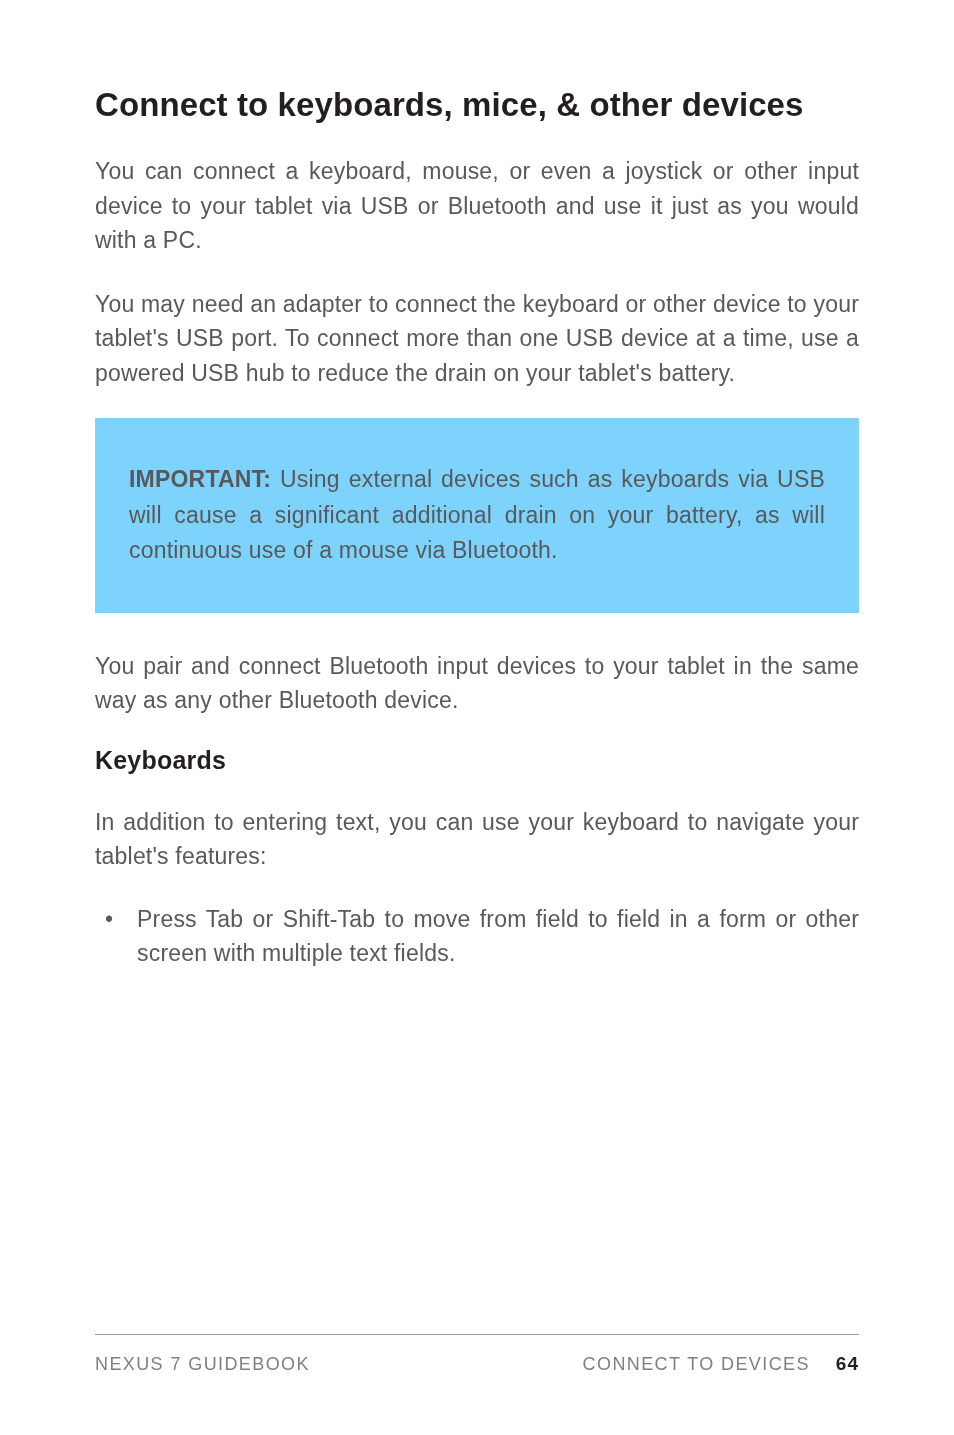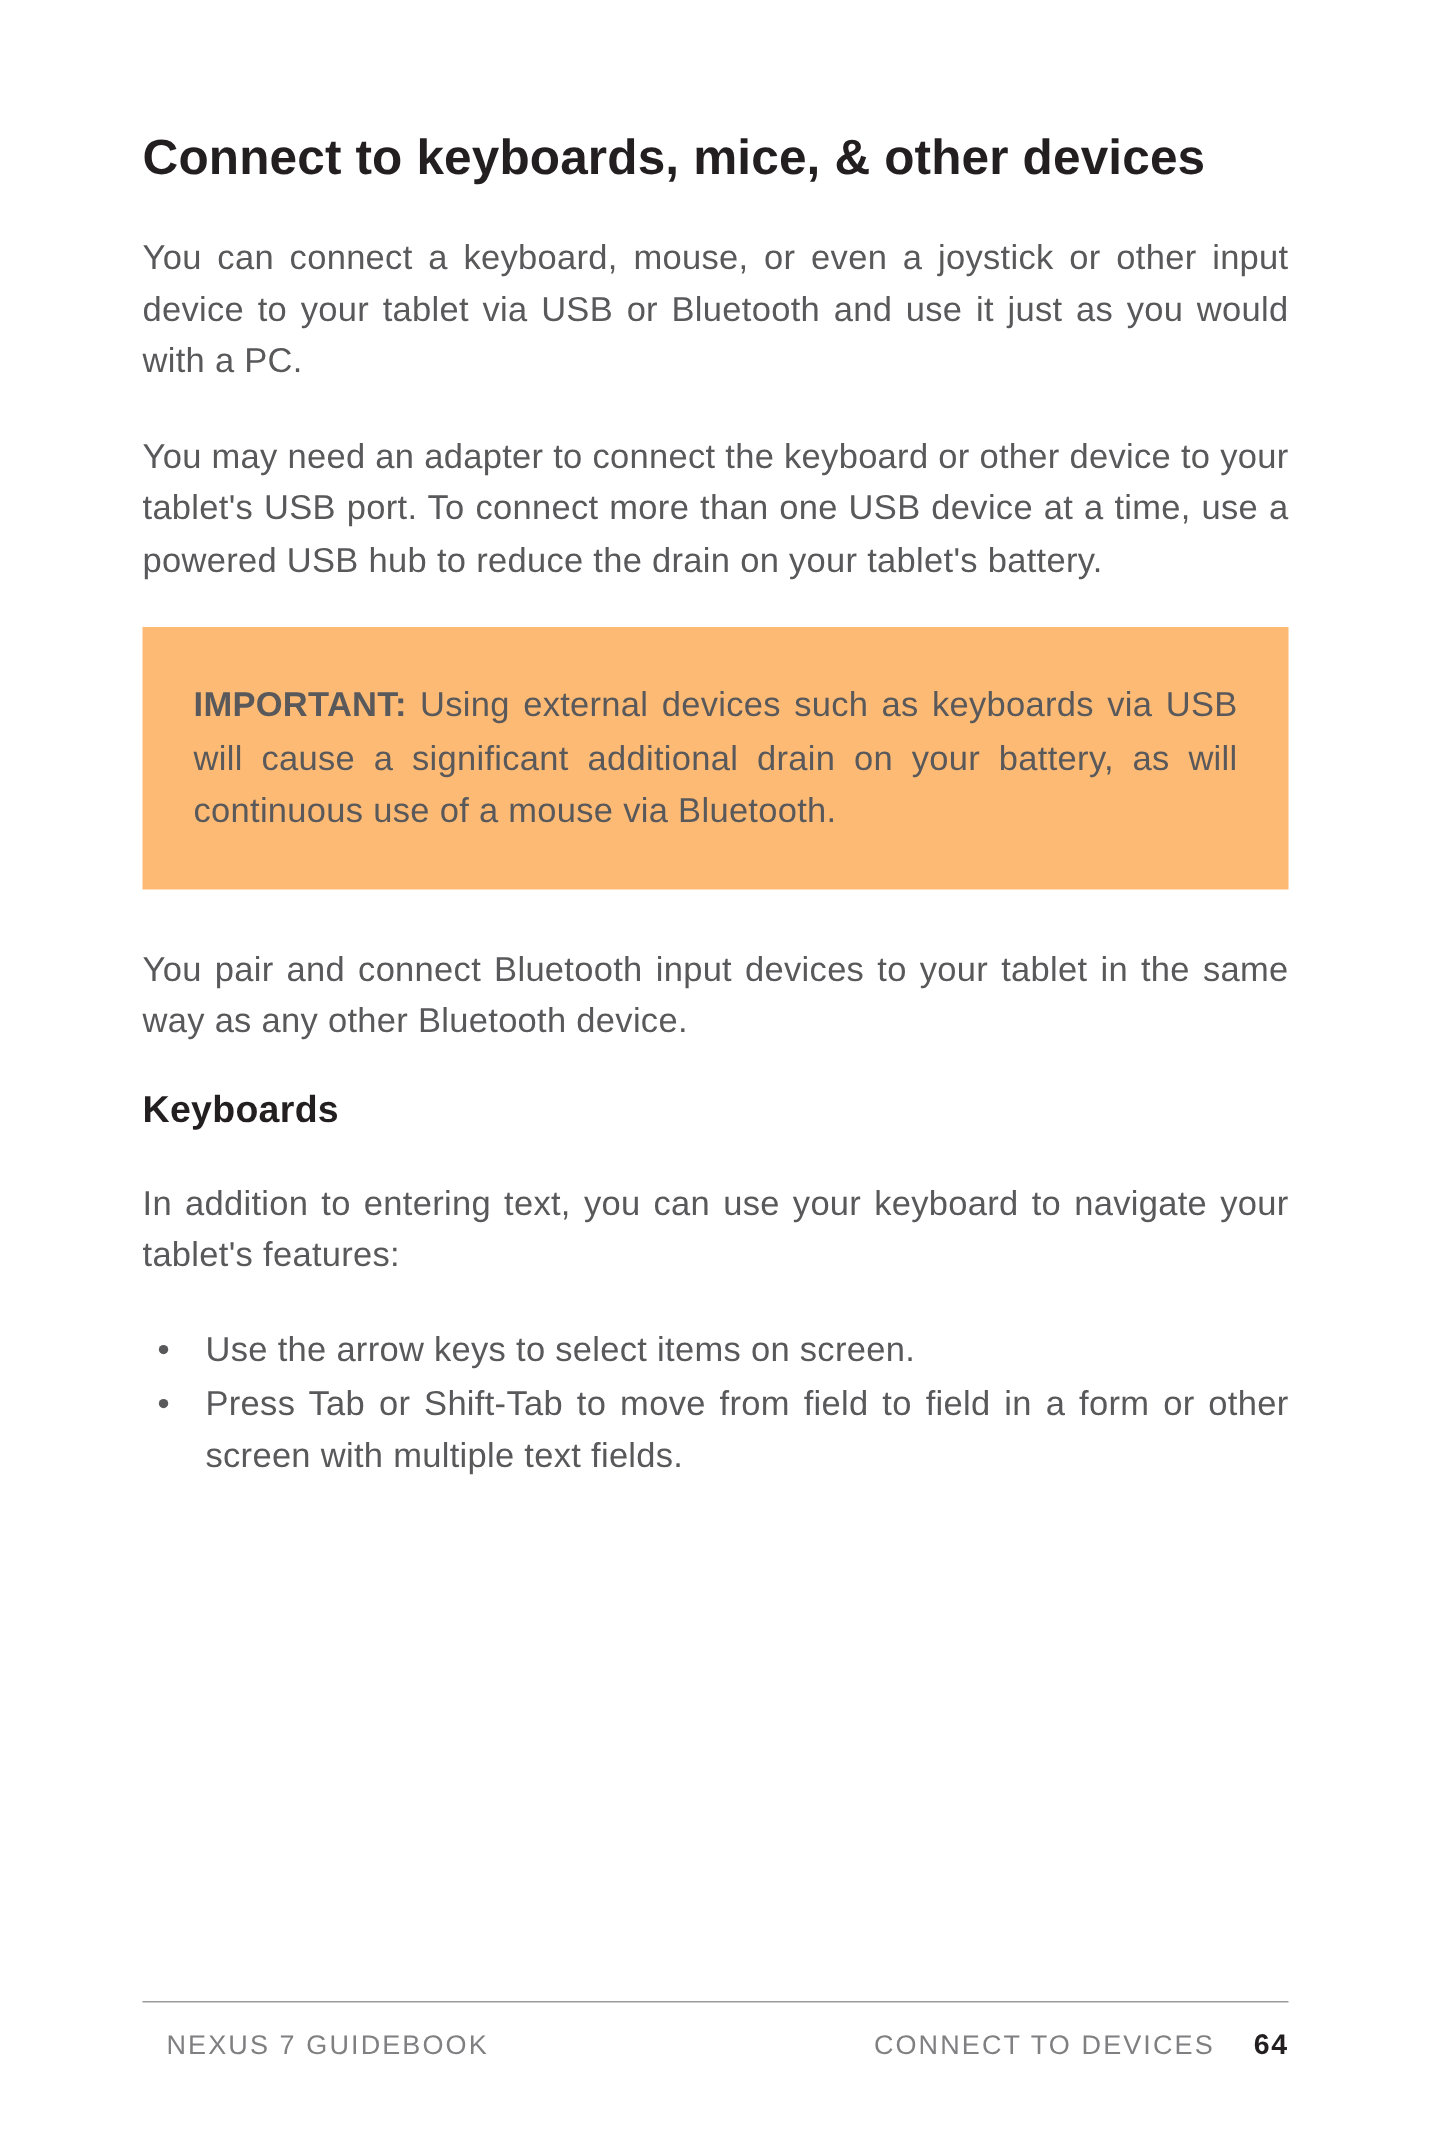--- a/index.html
+++ b/index.html
@@ -23,22 +23,22 @@
   }
   p.body {
     font-size: 23px;
     line-height: 1.5;
     text-align: justify;
     margin-bottom: 28px;
     color: #59595b;
     margin-top: 29px;
   }
   .callout {
-    background: #fdba74;
-    padding: 34px 34px;
+    background: #7dd3fc;
+    padding: 44px 34px;
     margin: 10px 0 36px 0;
   }
   .callout p {
     font-size: 23px;
     line-height: 1.55;
     text-align: justify;
     color: #59595b;
   }
   .callout b {
     font-weight: 700;
@@ -82,21 +82,20 @@
     border-top: 1px solid #9a9a9c;
     margin-bottom: 18px;
   }
   .footer-row {
     display: flex;
     justify-content: space-between;
     align-items: baseline;
     font-size: 18px;
     letter-spacing: 1.4px;
     color: #808083;
-    margin-left: 16px;
   }
   .footer-right {
     display: flex;
     align-items: baseline;
     gap: 26px;
   }
   .page-num {
     font-weight: 700;
     color: #231f20;
     font-size: 19px;
@@ -118,21 +117,20 @@
   </p>
 </div>
 
 <p class="body">You pair and connect Bluetooth input devices to your tablet in the same way as any other Bluetooth device.</p>
 
 <h2>Keyboards</h2>
 
 <p class="body">In addition to entering text, you can use your keyboard to navigate your tablet's features:</p>
 
 <ul>
-  <li>Use the arrow keys to select items on screen.</li>
   <li>Press Tab or Shift-Tab to move from field to field in a form or other screen with multiple text fields.</li>
 </ul>
 
 <div class="footer">
   <hr class="footer-rule">
   <div class="footer-row">
     <span>NEXUS 7 GUIDEBOOK</span>
     <span class="footer-right">
       <span>CONNECT TO DEVICES</span>
       <span class="page-num">64</span>

